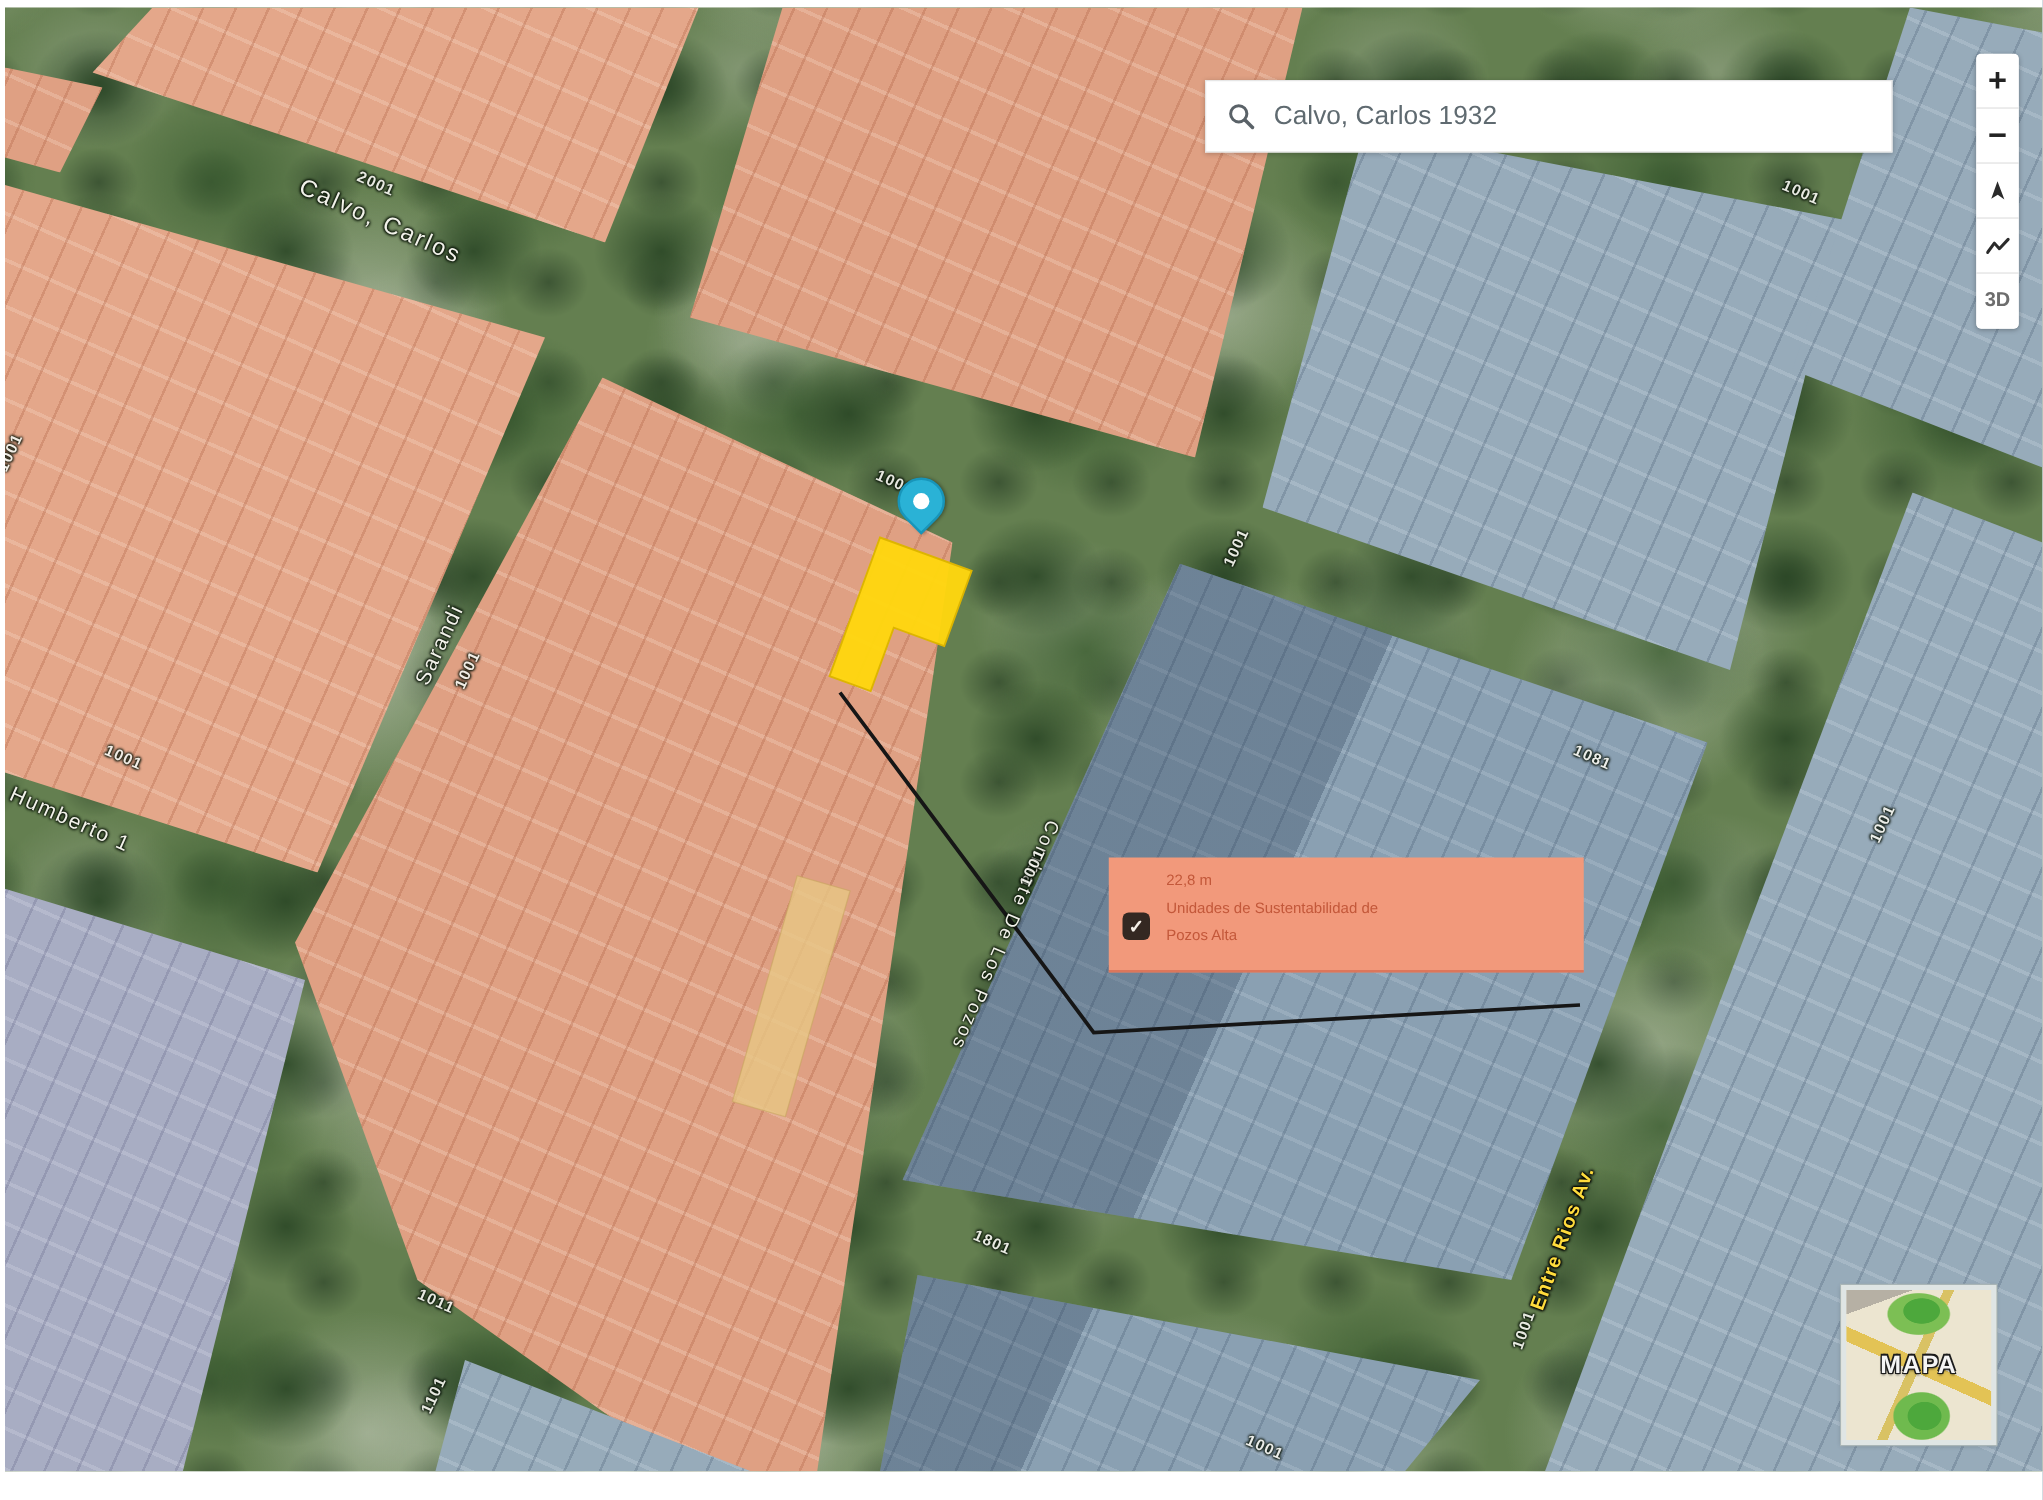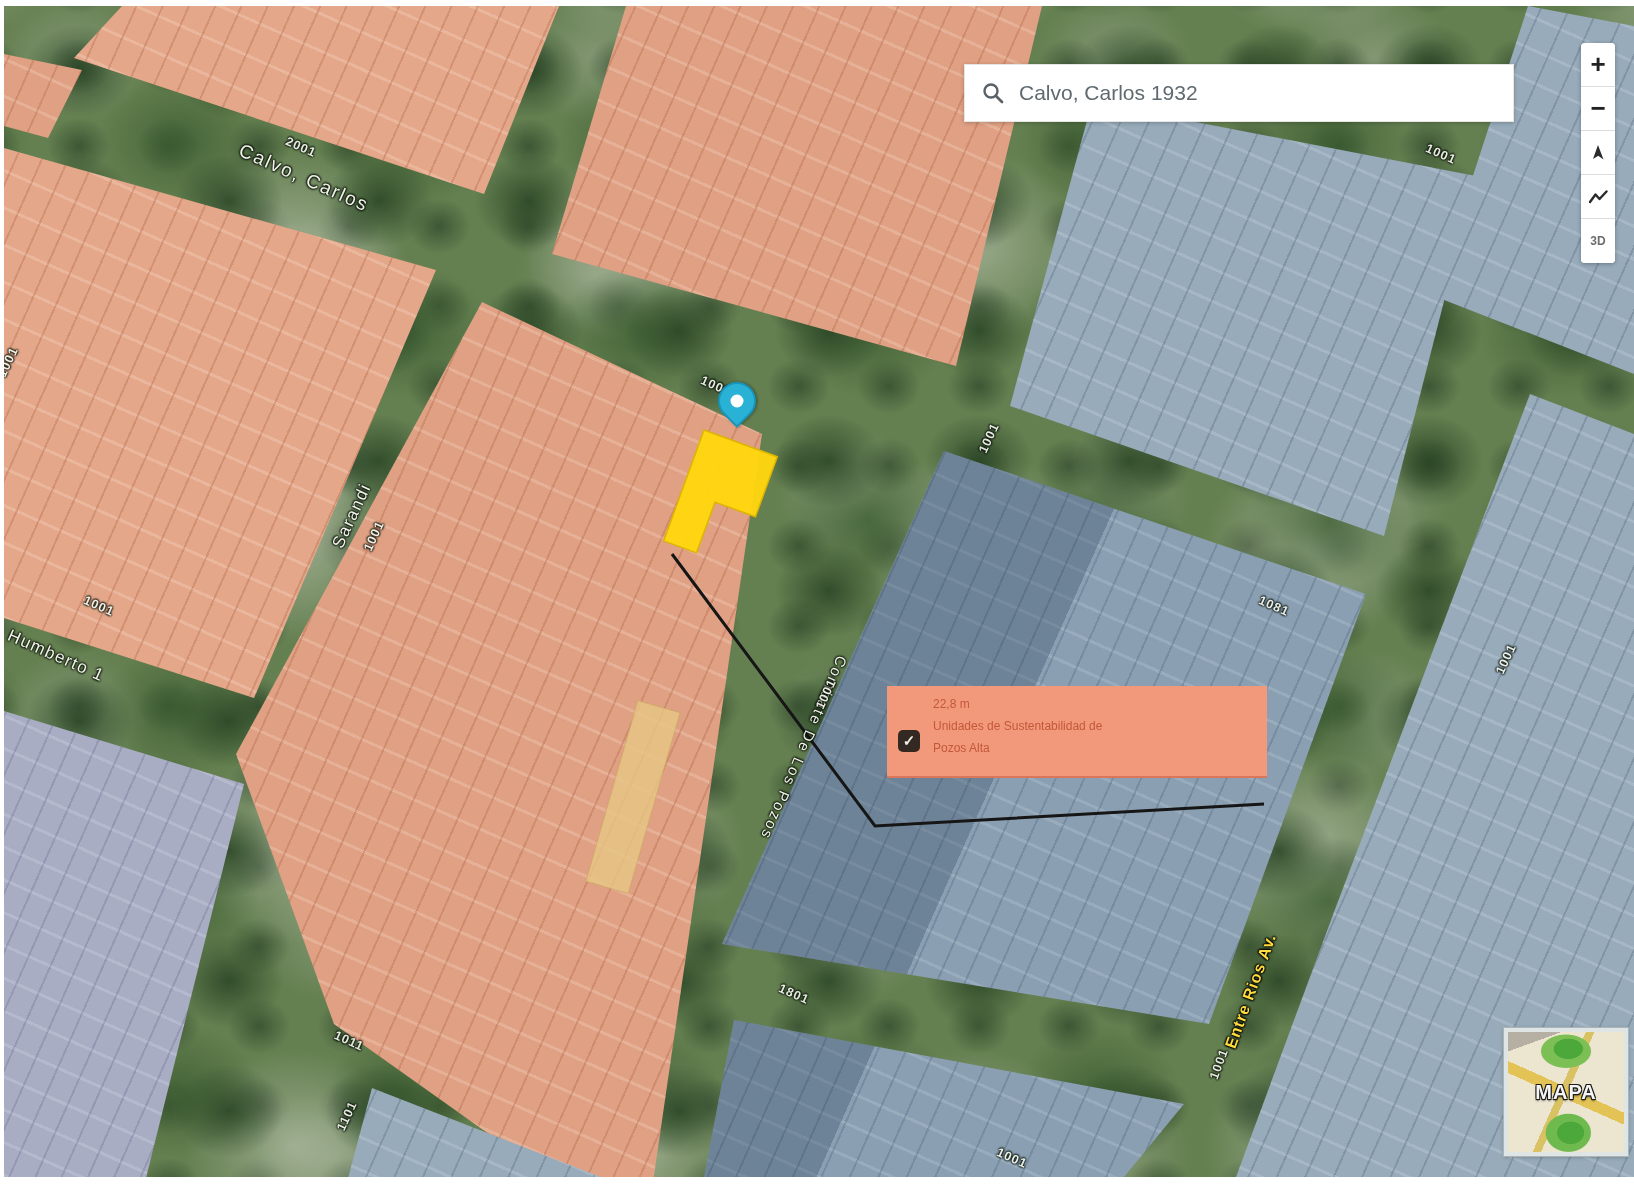--- a/index.html
+++ b/index.html
@@ -117,25 +117,25 @@
     position:absolute;left:1581px;top:43px;width:34px;z-index:60;
     background:#fff;border-radius:4px;box-shadow:0 1px 4px rgba(0,0,0,.3);
     display:flex;flex-direction:column;overflow:hidden;
   }
   .controls .btn{
     width:34px;height:44px;display:flex;align-items:center;justify-content:center;
     border-bottom:1px solid #dcdcdc;cursor:pointer;background:#fff;
     font-size:26px;font-weight:bold;color:#222;box-sizing:border-box;
   }
   .controls .btn:last-child{border-bottom:none;}
-  .controls .btn.small{font-size:12px;font-weight:bold;color:#6d6d6d;}
+  .controls .btn.small{font-size:16px;font-weight:bold;color:#6d6d6d;}
 
   
   .minimap{
-    position:absolute;left:1504px;top:1028px;width:124px;height:128px;z-index:60;
+    position:absolute;left:1473px;top:1028px;width:124px;height:128px;z-index:60;
     border:4px solid #dfe5e4;box-shadow:0 0 0 1px #a9b5b6, 0 1px 4px rgba(0,0,0,.25);
     box-sizing:border-box;cursor:pointer;
     background-color:#ece5d0;
     background-image:
       radial-gradient(26px 18px at 52% 14%, #4da83c 0 55%, rgba(77,168,60,0) 58%),
       radial-gradient(42px 28px at 50% 16%, #7cbf54 0 58%, rgba(124,191,84,0) 61%),
       radial-gradient(24px 20px at 54% 84%, #4da83c 0 55%, rgba(77,168,60,0) 58%),
       radial-gradient(38px 32px at 52% 84%, #6fba4e 0 58%, rgba(111,186,78,0) 61%),
       linear-gradient(24deg, transparent 46%, #e3c355 46% 53%, transparent 53%),
       linear-gradient(114deg, transparent 46%, #d9c264 46% 51%, transparent 51%),

